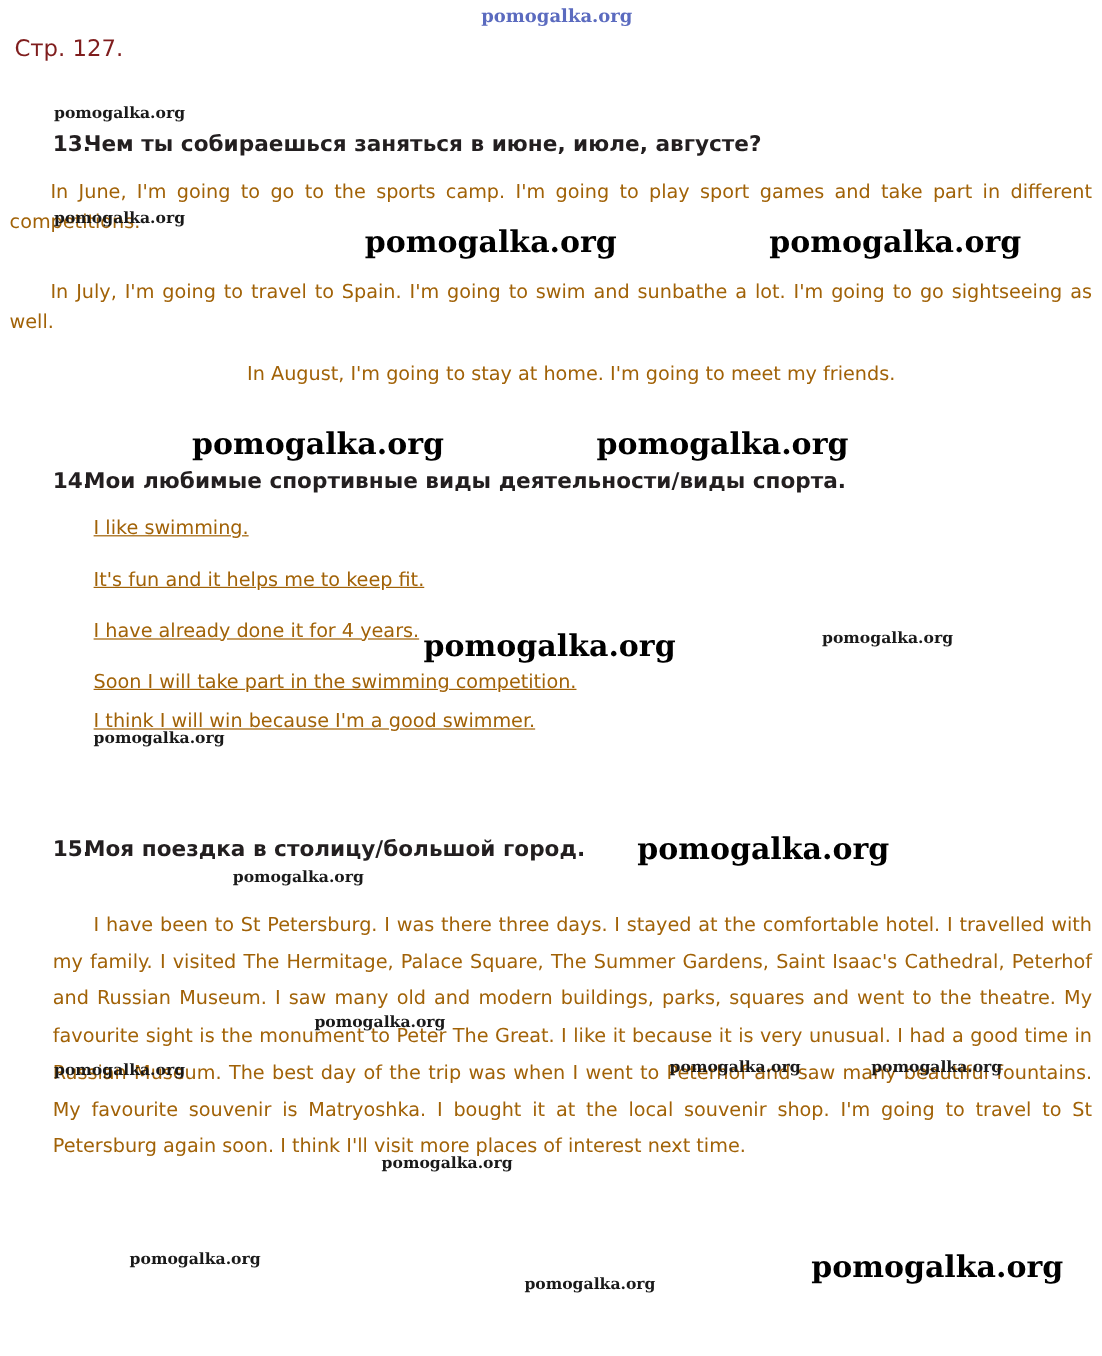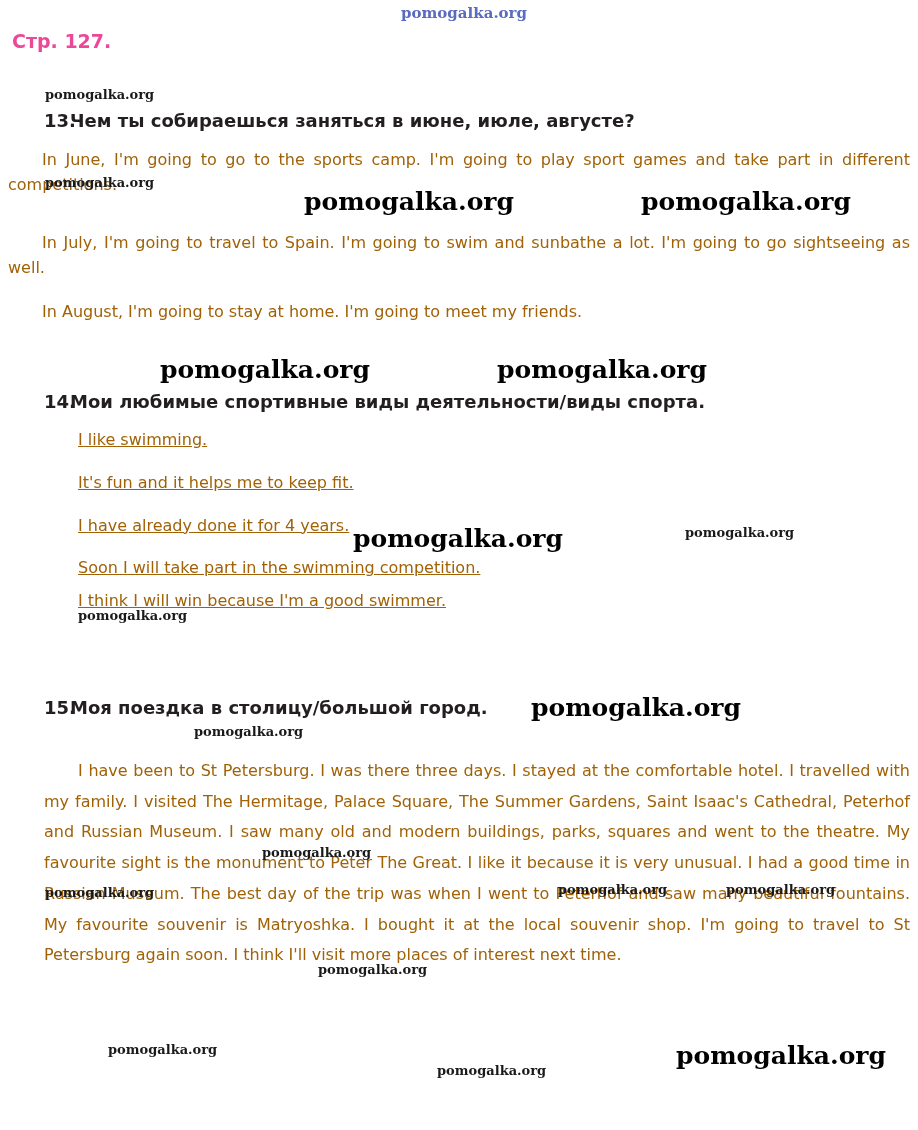--- a/index.html
+++ b/index.html
@@ -41,22 +41,22 @@
     color: #000000;
     font-size: 25px;
   }
 
   
   .page-num {
     position: absolute;
     left: 12px;
     top: 30px;
     font-size: 19px;
-    font-weight: bold;
-    color: #ec4899;
+    font-weight: normal;
+    color: #7f1d1d;
   }
 
   .task {
     position: absolute;
     left: 44px;
     font-size: 18px;
     font-weight: bold;
     color: #231f20;
     line-height: 1.25;
   }
@@ -70,20 +70,21 @@
   }
 
   .para {
     position: absolute;
     font-size: 16px;
     color: #a16207;
     line-height: 1.55;
   }
   .para.indent {
     text-indent: 34px;
+    text-align: center;
   }
   .para.just {
     text-align: justify;
     text-justify: inter-word;
   }
 
   
   #p13 { left: 8px; top: 148px; width: 902px; }
   #p13b { left: 8px; top: 231px; width: 902px; }
   #p13c { left: 8px; top: 300px; width: 902px; }

